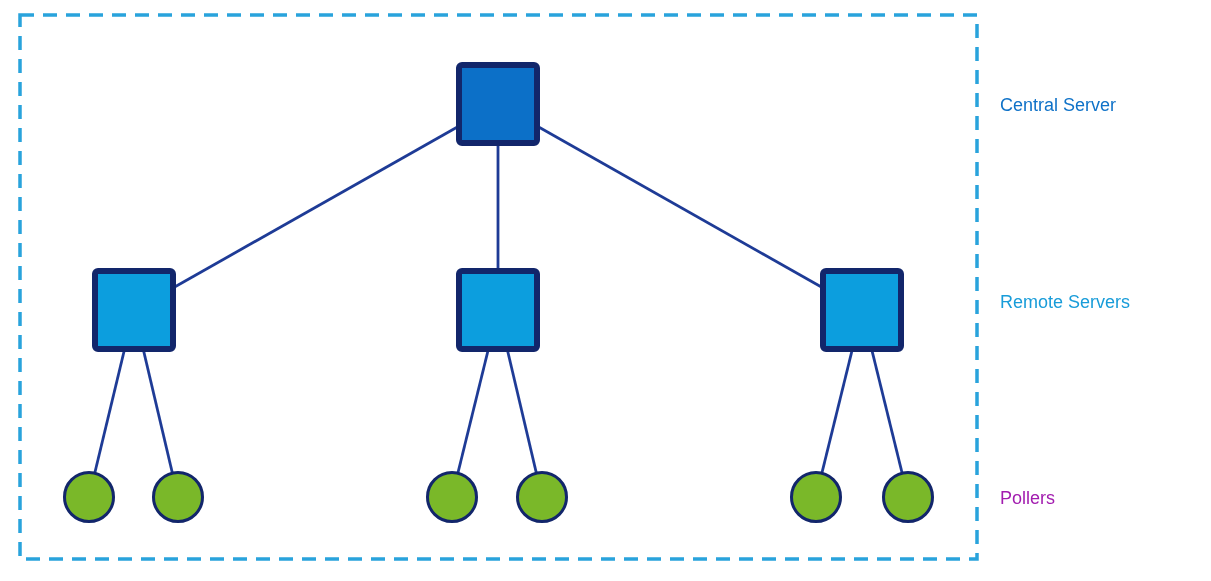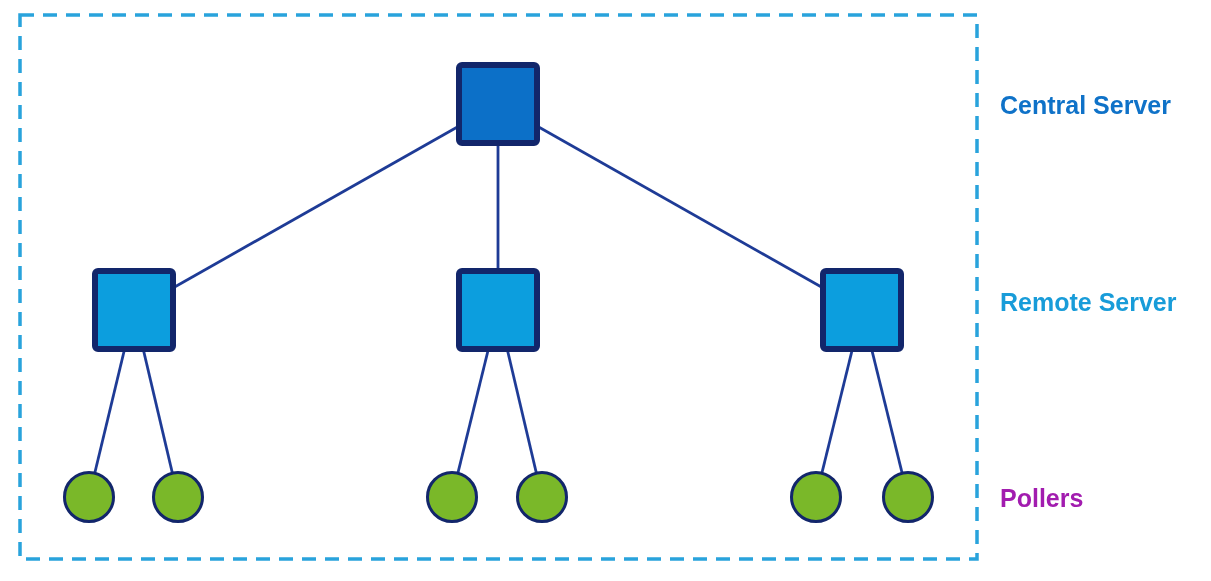--- a/index.html
+++ b/index.html
@@ -17,22 +17,22 @@
   }
   #diagram {
     position: absolute;
     left: 0;
     top: 0;
   }
   .level-label {
     position: absolute;
     left: 1000px;
     transform: translateY(-50%);
-    font-weight: 700;
-    font-size: 25px;
+    font-weight: 400;
+    font-size: 18px;
     letter-spacing: 0px;
     white-space: nowrap;
   }
   .label-central { top: 105px; }
   .label-remote  { top: 302px; }
   .label-pollers { top: 498px; }
 </style>
 </head>
 <body>
 
@@ -55,16 +55,16 @@
       <circle cx="89" cy="497" r="24.5" fill="#7ab829" stroke="#12266b" stroke-width="3"></circle>
       <circle cx="178" cy="497" r="24.5" fill="#7ab829" stroke="#12266b" stroke-width="3"></circle>
       <circle cx="452" cy="497" r="24.5" fill="#7ab829" stroke="#12266b" stroke-width="3"></circle>
       <circle cx="542" cy="497" r="24.5" fill="#7ab829" stroke="#12266b" stroke-width="3"></circle>
       <circle cx="816" cy="497" r="24.5" fill="#7ab829" stroke="#12266b" stroke-width="3"></circle>
       <circle cx="908" cy="497" r="24.5" fill="#7ab829" stroke="#12266b" stroke-width="3"></circle>
     </svg>
 
   <div class="level-label label-central" style="color: rgb(15, 114, 200);">Central Server</div>
 
-  <div class="level-label label-remote" style="color: rgb(24, 156, 217);">Remote Server</div>
+  <div class="level-label label-remote" style="color: rgb(24, 156, 217);">Remote Servers</div>
 
   <div class="level-label label-pollers" style="color: #a21caf;">Pollers</div>
 </div>
 
 </body></html>

